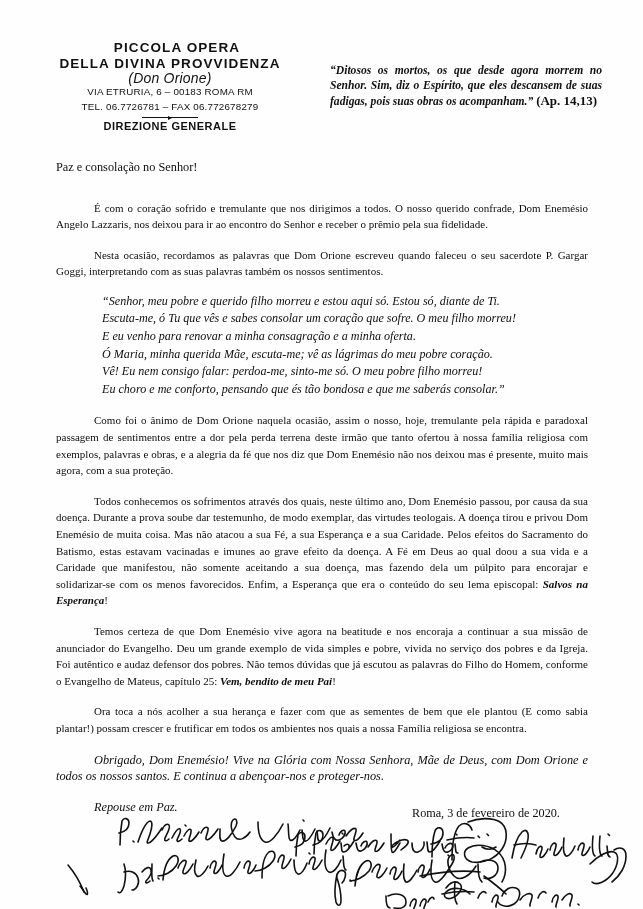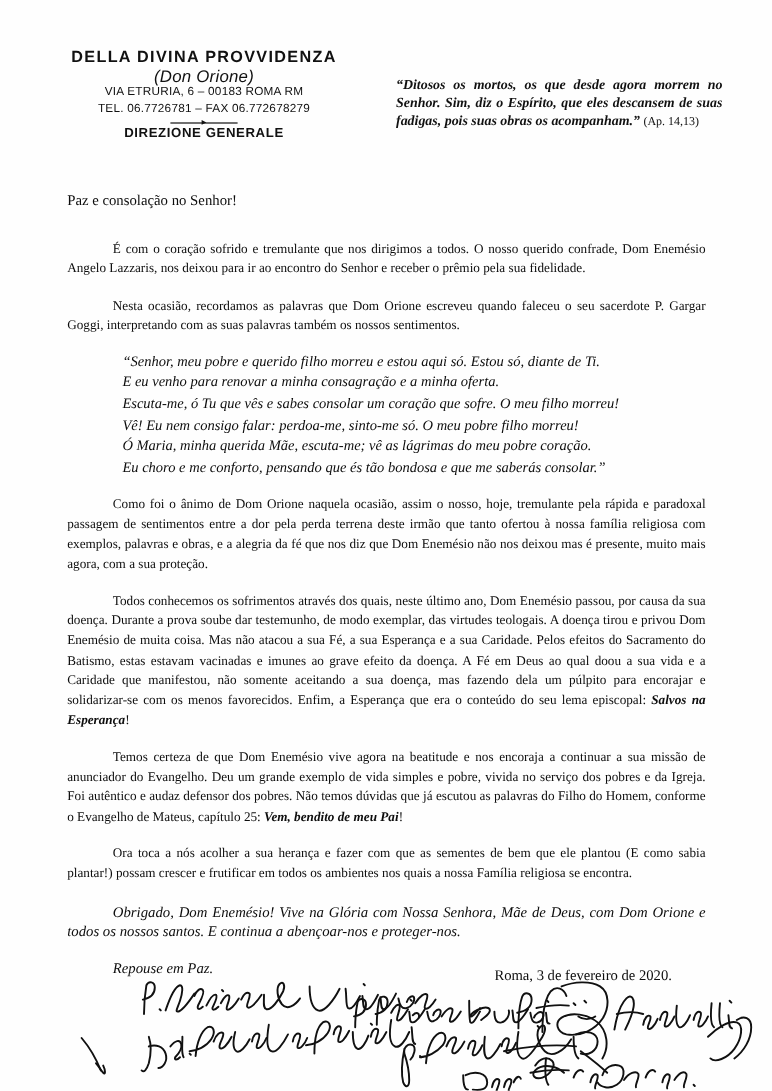--- a/index.html
+++ b/index.html
@@ -89,22 +89,22 @@
     font-style: italic;
     font-weight: bold;
     font-size: 11.6px;
     line-height: 15.2px;
     text-align: justify;
     text-justify: inter-word;
     color: #111;
   }
   .scripture .ref {
     font-style: normal;
-    font-weight: normal;
-    font-size: 10px;
+    font-weight: bold;
+    font-size: 13px;
   }
 
   
   .body-block {
     position: absolute;
     left: 56px;
     top: 158px;
     width: 532px;
   }
   .greet {
@@ -164,20 +164,21 @@
     height: 97px;
   }
   .sig-area svg { display: block; }
 </style>
 </head>
 <body>
 
 <div class="page">
 
   <div class="letterhead">
+    <div class="lh-line1">PICCOLA OPERA</div>
     <div class="lh-line2">DELLA DIVINA PROVVIDENZA</div>
     <div class="lh-sub">(Don Orione)</div>
     <div class="lh-addr">VIA ETRURIA, 6 – 00183 ROMA RM</div>
     <div class="lh-addr">TEL. 06.7726781 – FAX 06.772678279</div>
     <div class="lh-rule"></div>
     <div class="lh-dept">DIREZIONE GENERALE</div>
   </div>
 
   <div class="scripture">
     <span>“Ditosos os mortos, os que desde agora morrem no Senhor. Sim, diz o Espírito, que eles descansem de suas fadigas, pois suas obras os acompanham.”</span>
@@ -187,24 +188,24 @@
   <div class="body-block">
 
     <div class="greet">Paz e consolação no Senhor!</div>
 
     <p class="para first">É com o coração sofrido e tremulante que nos dirigimos a todos. O nosso querido confrade, Dom Enemésio Angelo Lazzaris, nos deixou para ir ao encontro do Senhor e receber o prêmio pela sua fidelidade.</p>
 
     <p class="para">Nesta ocasião, recordamos as palavras que Dom Orione escreveu quando faleceu o seu sacerdote P. Gargar Goggi, interpretando com as suas palavras também os nossos sentimentos.</p>
 
     <div class="prayer">
       <span class="pl">“Senhor, meu pobre e querido filho morreu e estou aqui só. Estou só, diante de Ti.</span>
+      <span class="pl">Escuta-me, ó Tu que vês e sabes consolar um coração que sofre. O meu filho morreu!</span>
       <span class="pl">E eu venho para renovar a minha consagração e a minha oferta.</span>
-      <span class="pl">Escuta-me, ó Tu que vês e sabes consolar um coração que sofre. O meu filho morreu!</span>
+      <span class="pl">Ó Maria, minha querida Mãe, escuta-me; vê as lágrimas do meu pobre coração.</span>
       <span class="pl">Vê! Eu nem consigo falar: perdoa-me, sinto-me só. O meu pobre filho morreu!</span>
-      <span class="pl">Ó Maria, minha querida Mãe, escuta-me; vê as lágrimas do meu pobre coração.</span>
       <span class="pl">Eu choro e me conforto, pensando que és tão bondosa e que me saberás consolar.”</span>
     </div>
 
     <p class="para">Como foi o ânimo de Dom Orione naquela ocasião, assim o nosso, hoje, tremulante pela rápida e paradoxal passagem de sentimentos entre a dor pela perda terrena deste irmão que tanto ofertou à nossa família religiosa com exemplos, palavras e obras, e a alegria da fé que nos diz que Dom Enemésio não nos deixou mas é presente, muito mais agora, com a sua proteção.</p>
 
     <p class="para"><span>Todos conhecemos os sofrimentos através dos quais, neste último ano, Dom Enemésio passou, por causa da sua doença. Durante a prova soube dar testemunho, de modo exemplar, das virtudes teologais. A doença tirou e privou Dom Enemésio de muita coisa. Mas não atacou a sua Fé, a sua Esperança e a sua Caridade. Pelos efeitos do Sacramento do Batismo, estas estavam vacinadas e imunes ao grave efeito da doença. A Fé em Deus ao qual doou a sua vida e a Caridade que manifestou, não somente aceitando a sua doença, mas fazendo dela um púlpito para encorajar e solidarizar-se com os menos favorecidos. Enfim, a Esperança que era o conteúdo do seu lema episcopal: </span><em>Salvos na Esperança</em><span>!</span></p>
 
     <p class="para"><span>Temos certeza de que Dom Enemésio vive agora na beatitude e nos encoraja a continuar a sua missão de anunciador do Evangelho. Deu um grande exemplo de vida simples e pobre, vivida no serviço dos pobres e da Igreja. Foi autêntico e audaz defensor dos pobres. Não temos dúvidas que já escutou as palavras do Filho do Homem, conforme o Evangelho de Mateus, capítulo 25: </span><em>Vem, bendito de meu Pai</em><span>!</span></p>
 
     <p class="para">Ora toca a nós acolher a sua herança e fazer com que as sementes de bem que ele plantou (E como sabia plantar!) possam crescer e frutificar em todos os ambientes nos quais a nossa Família religiosa se encontra.</p>

